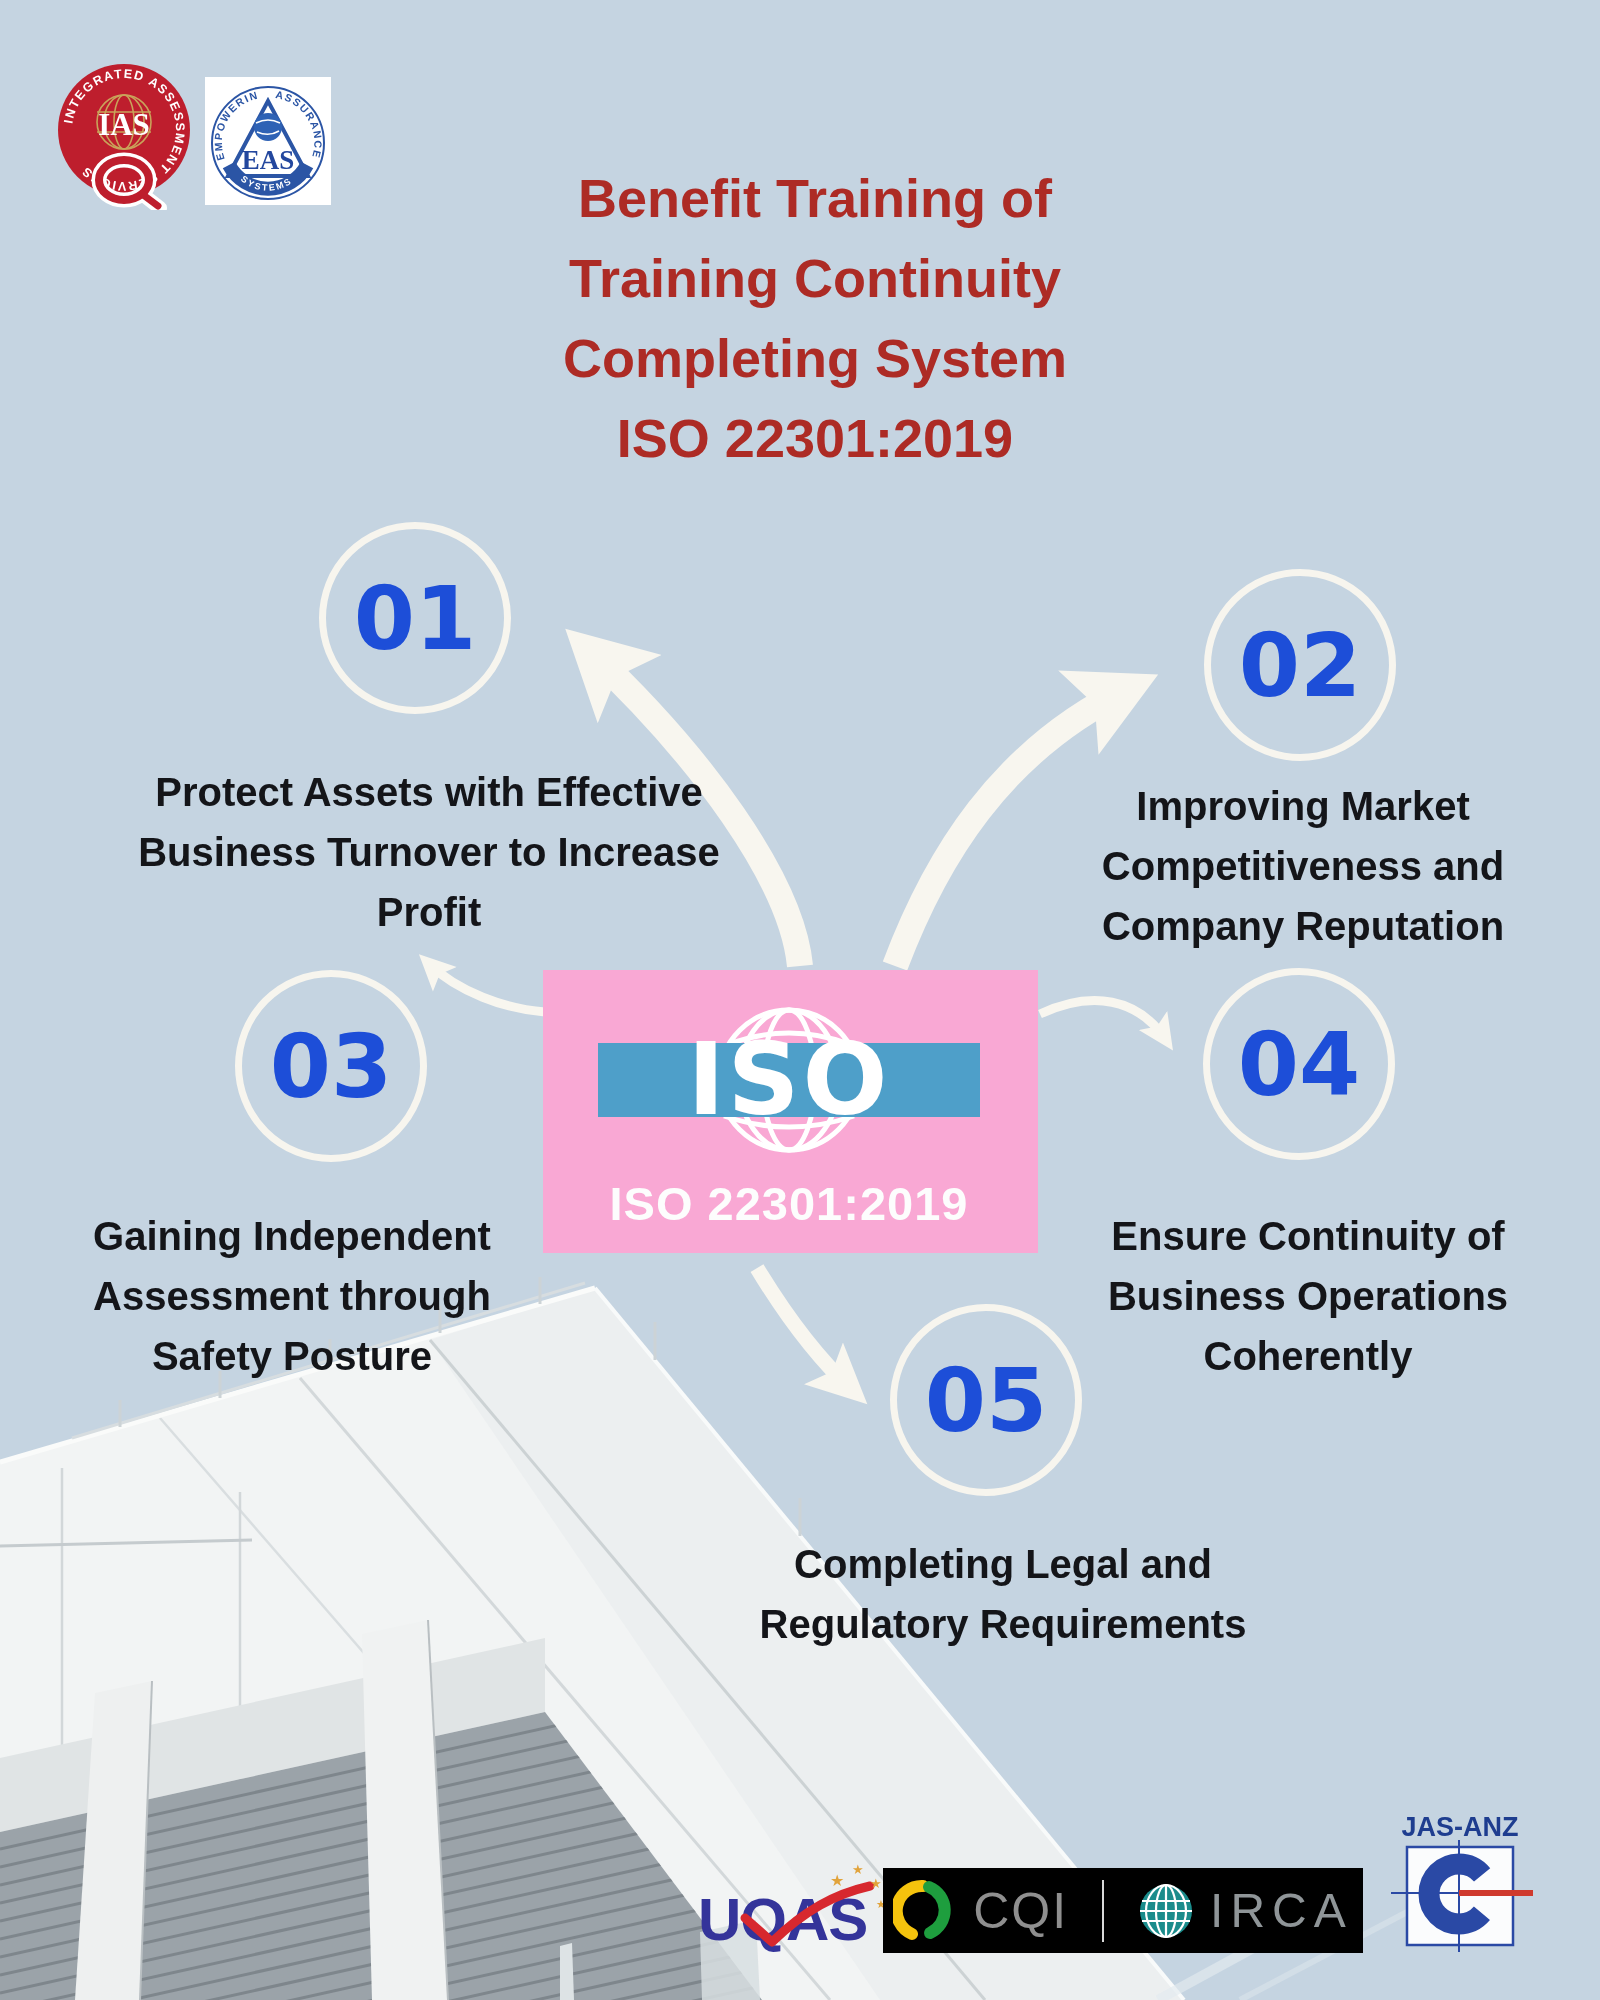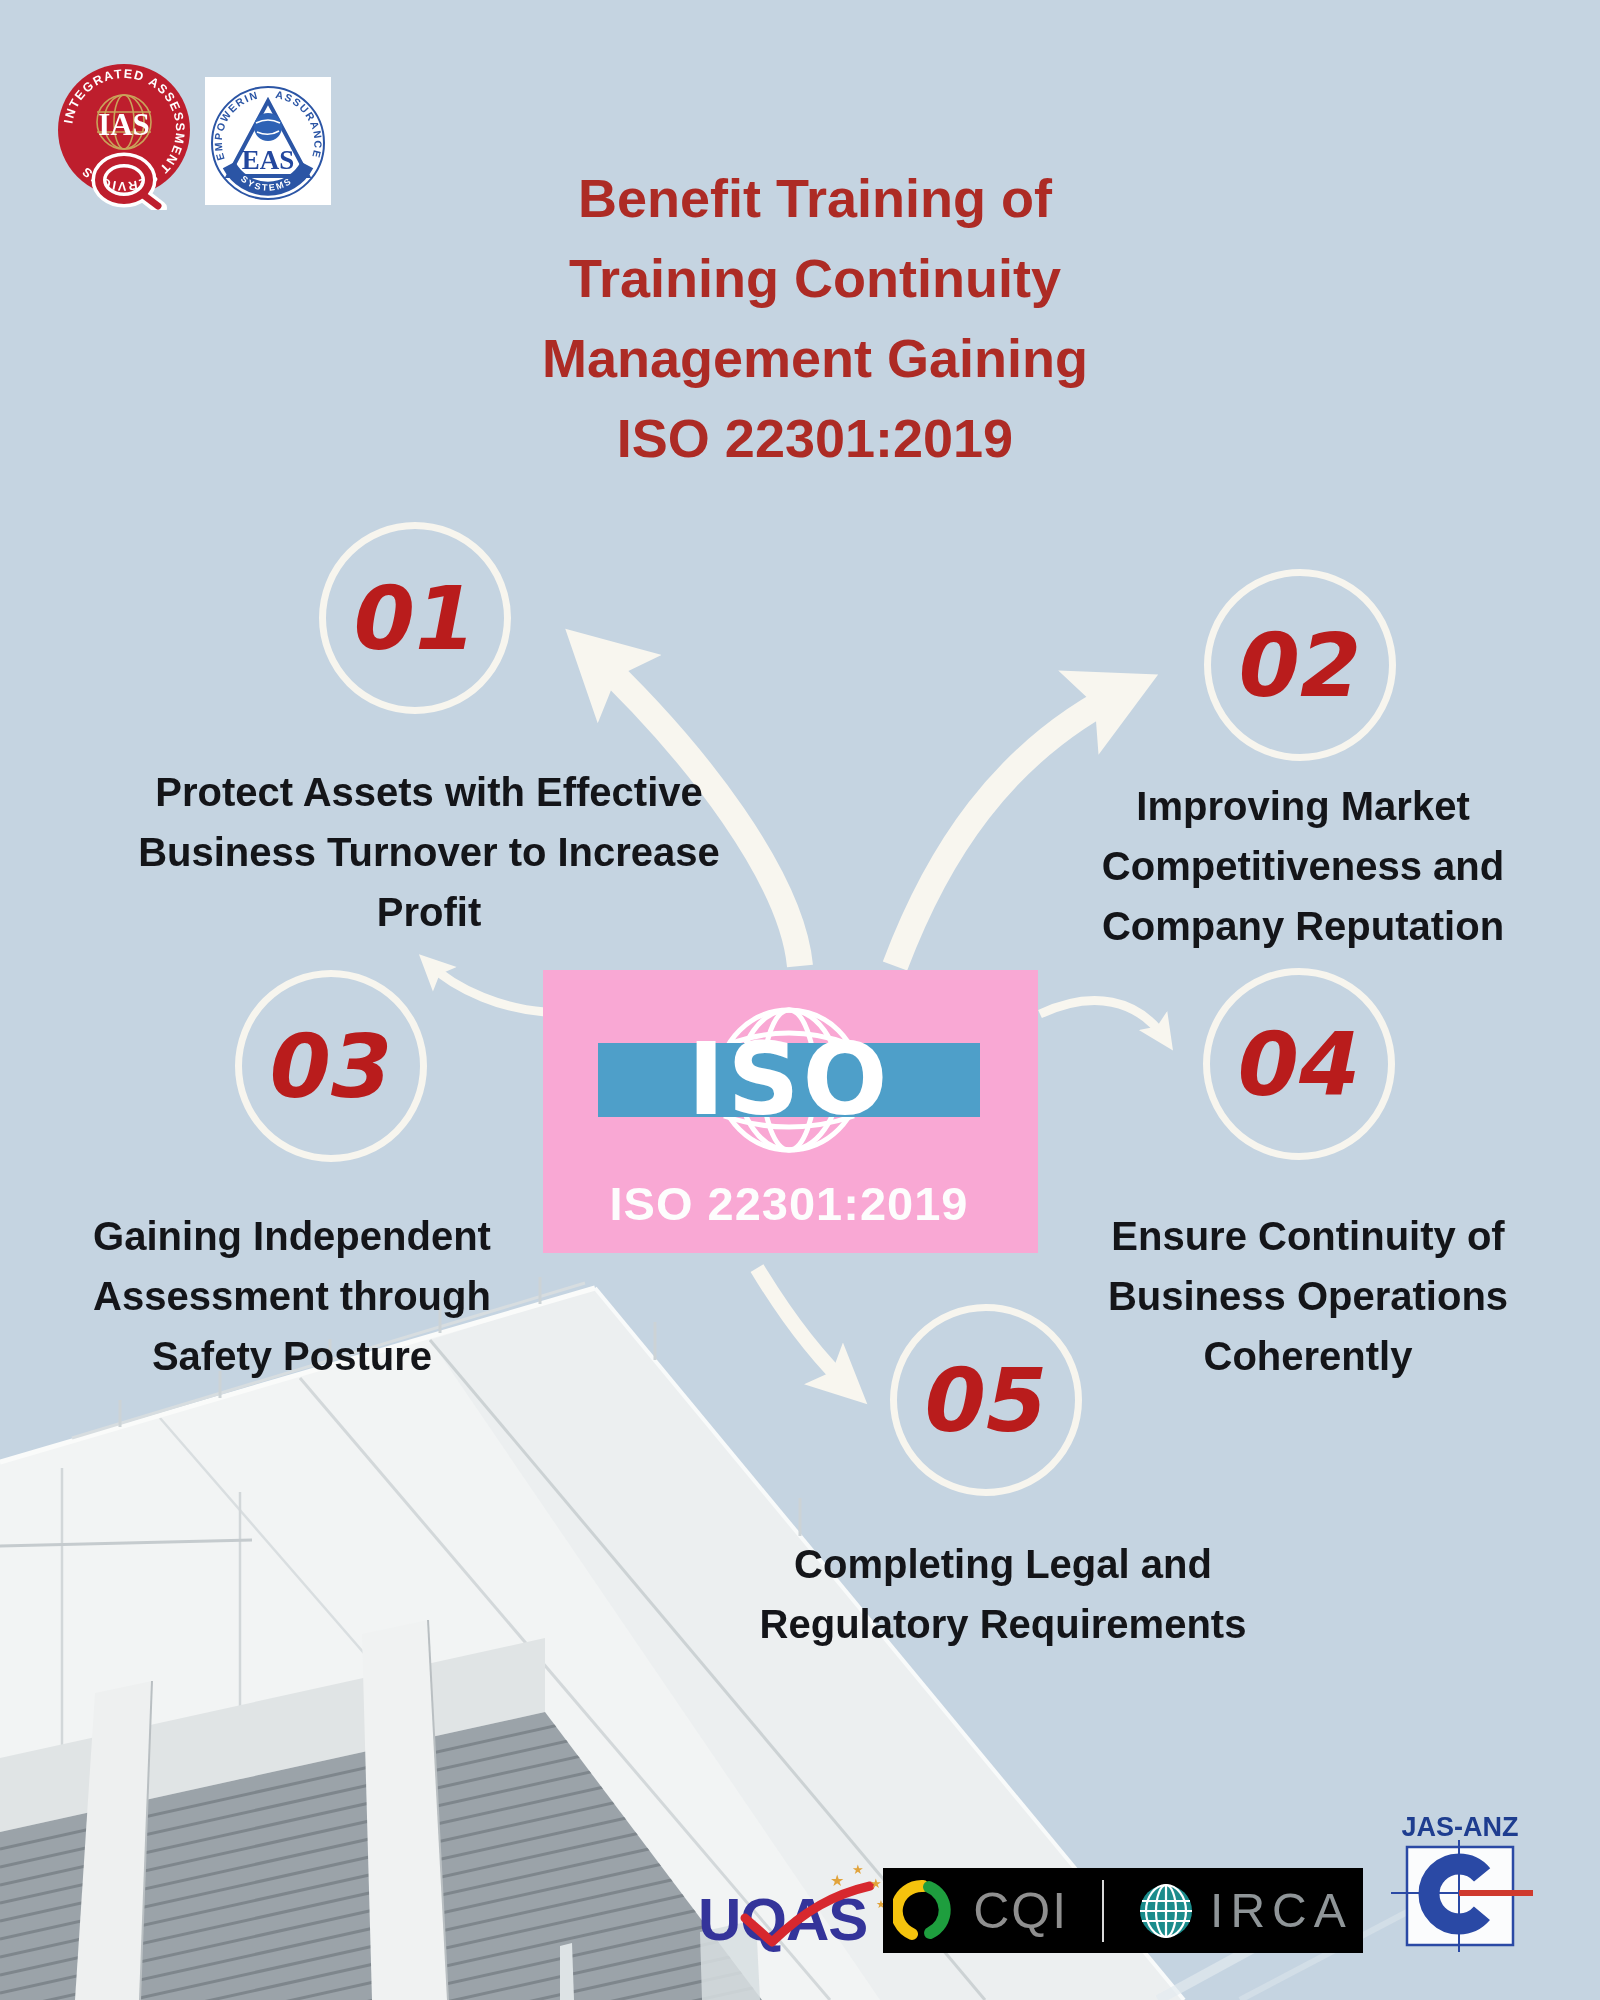--- a/index.html
+++ b/index.html
@@ -15,21 +15,21 @@
   
   .title{
     position:absolute; left:415px; top:158px; width:800px;
     text-align:center; color:#ad2b25; font-weight:bold;
     font-size:54px; line-height:80px; letter-spacing:0px;
   }
   
   .num-circle{
     position:absolute; width:178px; height:178px; border-radius:50%;
     border:7px solid #f7f5ee; display:flex; align-items:center; justify-content:center;
-    color:#b91c1c; font-family:"DejaVu Sans", sans-serif; font-weight:bold; font-size:88px;font-style:italic;
+    color:#1d4ed8; font-family:"DejaVu Sans", sans-serif; font-weight:bold; font-size:88px;
   }
   #c01{left:319px; top:522px;}
   #c02{left:1204px; top:569px;}
   #c03{left:235px; top:970px;}
   #c04{left:1203px; top:968px;}
   #c05{left:890px; top:1304px;}
   
   .benefit-text{
     position:absolute; width:600px; text-align:center; color:#141519;
     font-size:40px; line-height:60px; font-weight:600;
@@ -191,21 +191,21 @@
     <text x="63" y="92" text-anchor="middle" font-family="Liberation Serif, serif" font-weight="bold" font-size="27" fill="#23479e">EAS</text>
     <path d="M 24 88 A 44 44 0 0 0 102 88" fill="none" stroke="#2b55a5" stroke-width="14"></path>
     <text font-size="9" font-weight="bold" fill="#ffffff" letter-spacing="2">
       <textPath href="#easBottom" startOffset="8">SYSTEMS</textPath>
     </text>
   </svg>
 
   <div class="title z3">
     <div>Benefit Training of</div>
     <div>Training Continuity</div>
-    <div>Management Gaining</div>
+    <div>Completing System</div>
     <div>ISO 22301:2019</div>
   </div>
 
   <div class="num-circle z2" id="c01">
       <span>01</span>
     </div>
   <div class="num-circle z2" id="c02">
       <span>02</span>
     </div>
   <div class="num-circle z2" id="c03">

